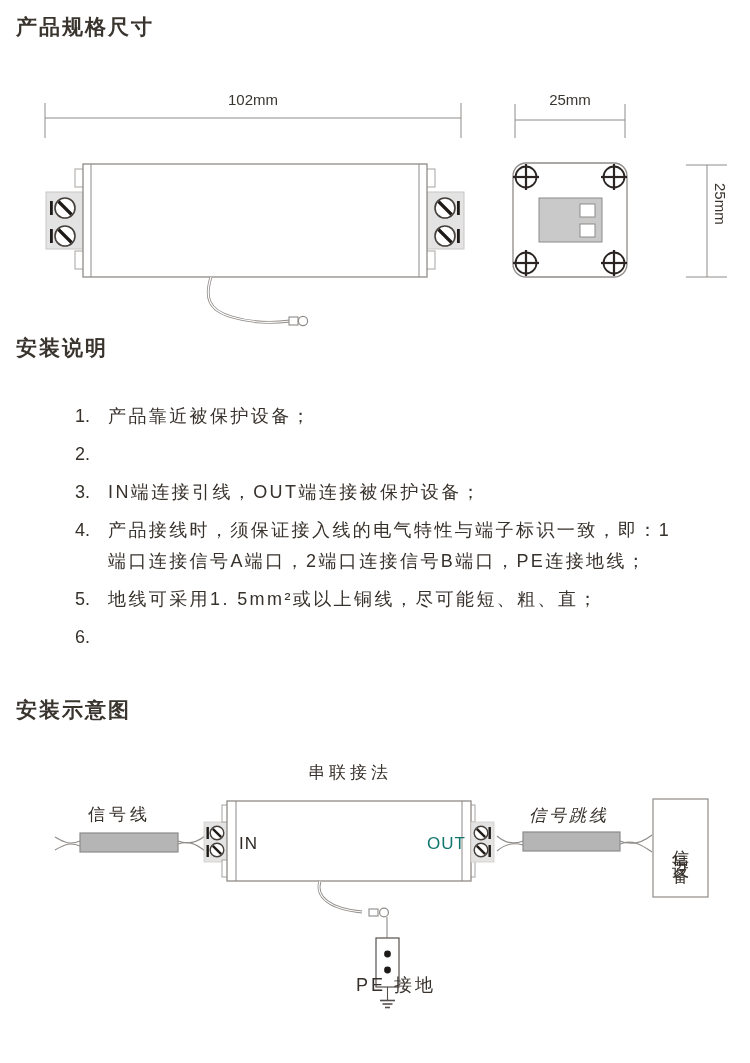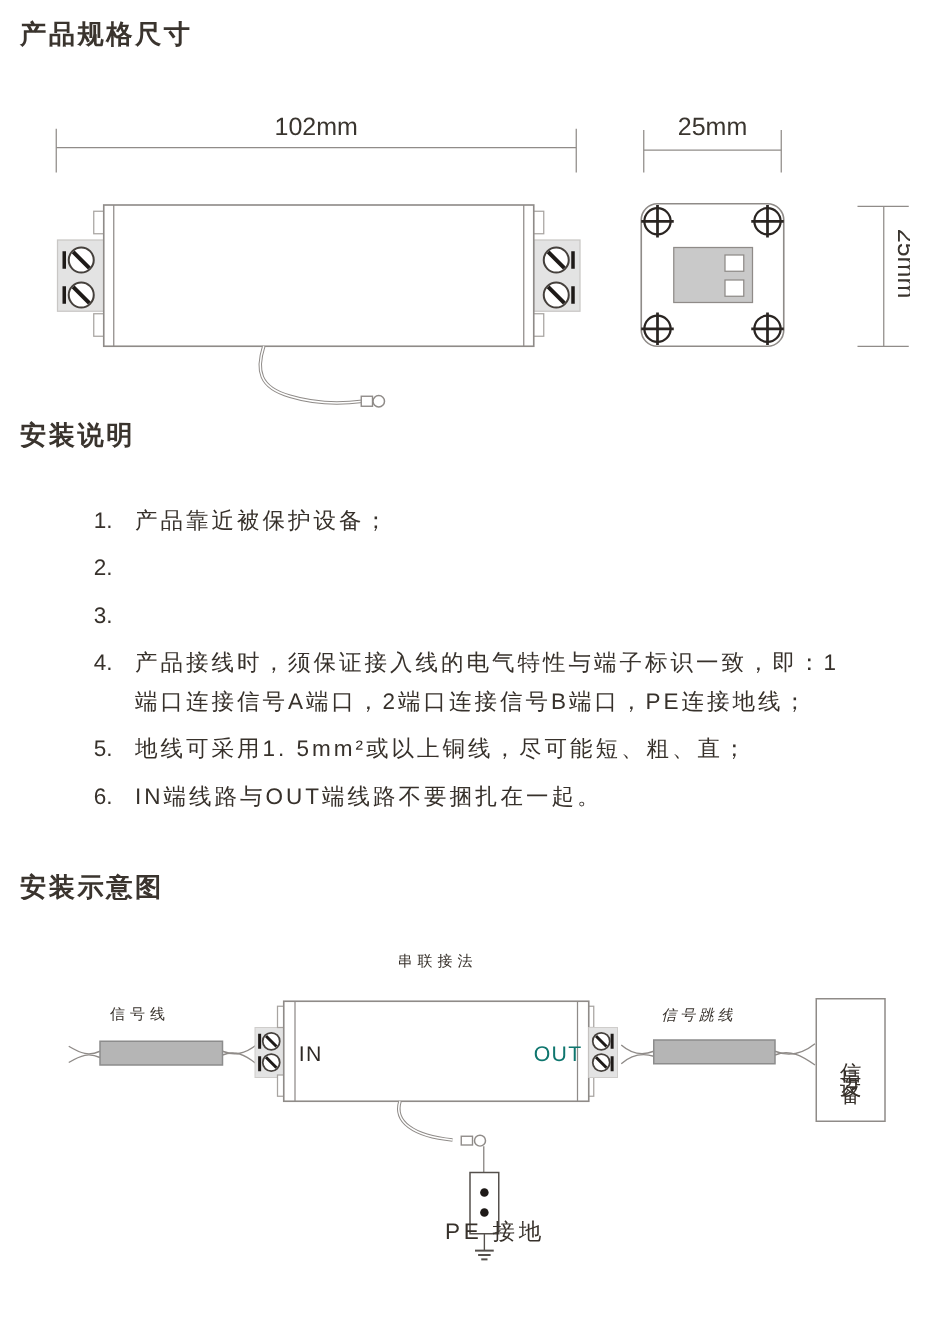--- a/index.html
+++ b/index.html
@@ -10,33 +10,33 @@
   svg.artwork { position:absolute; left:0; top:0; width:750px; height:1063px; }
 
   .heading {
     position:absolute; left:16px; font-size:21px; letter-spacing:2px;
     font-weight:600; color:#3a342e;
   }
   #h-spec    { top:13px; }
   #h-install { top:334px; }
   #h-diagram { top:696px; }
 
-  .dim-label { position:absolute; font-size:20px; color:#3a352f; text-align:center; }
+  .dim-label { position:absolute; font-size:15px; color:#3a352f; text-align:center; }
   #dim-102   { left:45px;  top:91px; width:416px; }
   #dim-25t   { left:515px; top:91px; width:110px; }
   #dim-25r   { left:712px; top:183px; writing-mode:vertical-rl; text-align:left; }
 
   .steps { position:absolute; left:75px; top:401px; width:614px;
            margin:0; padding:0; list-style:none; }
   .steps li { display:flex; margin:0 0 7px 0; font-size:18px;
               line-height:31px; color:#37312b; }
   .steps .num { flex:0 0 20px; letter-spacing:0; }
   .steps .txt { flex:0 1 auto; max-width:586px; margin-left:13px; letter-spacing:2.4px; }
 
-  .diag-label { position:absolute; font-size:12px; color:#37312b; letter-spacing:4px; }
+  .diag-label { position:absolute; font-size:17px; color:#37312b; letter-spacing:4px; }
   #lbl-series  { left:260px; top:761px; width:180px; text-align:center; letter-spacing:4px; }
   #lbl-sigline { left:88px;  top:803px; }
   #lbl-jumper  { left:529px; top:804px; letter-spacing:3px;font-style:italic; }
   #lbl-in      { left:239px; top:834px; letter-spacing:1px; font-size:17px; color:#2e2925; }
   #lbl-out     { left:427px; top:834px; letter-spacing:1px; font-size:17px; color:#0f766e; }
   #lbl-ground  { left:356px; top:973px; font-size:18px; letter-spacing:3px; }
 
   #lbl-device {
     position:absolute; left:653px; top:799px; width:55px; height:98px;
     display:flex; align-items:center; justify-content:center;
@@ -227,32 +227,32 @@
   <ol class="steps">
     <li>
       <span class="num">1.</span>
       <span class="txt">产品靠近被保护设备；</span>
     </li>
     <li>
       <span class="num">2.</span>
     </li>
     <li>
       <span class="num">3.</span>
+      <span class="txt">IN端连接引线，OUT端连接被保护设备；</span>
     </li>
     <li>
       <span class="num">4.</span>
       <span class="txt">产品接线时，须保证接入线的电气特性与端子标识一致，即：1端口连接信号A端口，2端口连接信号B端口，PE连接地线；</span>
     </li>
     <li>
       <span class="num">5.</span>
       <span class="txt">地线可采用1. 5mm²或以上铜线，尽可能短、粗、直；</span>
     </li>
     <li>
       <span class="num">6.</span>
-      <span class="txt">IN端线路与OUT端线路不要捆扎在一起。</span>
     </li>
   </ol>
 
   <div id="h-diagram" class="heading">安装示意图</div>
 
   <div id="lbl-series" class="diag-label">串联接法</div>
   <div id="lbl-sigline" class="diag-label">信号线</div>
   <div id="lbl-in" class="diag-label">IN</div>
   <div id="lbl-out" class="diag-label">OUT</div>
   <div id="lbl-jumper" class="diag-label">信号跳线</div>

